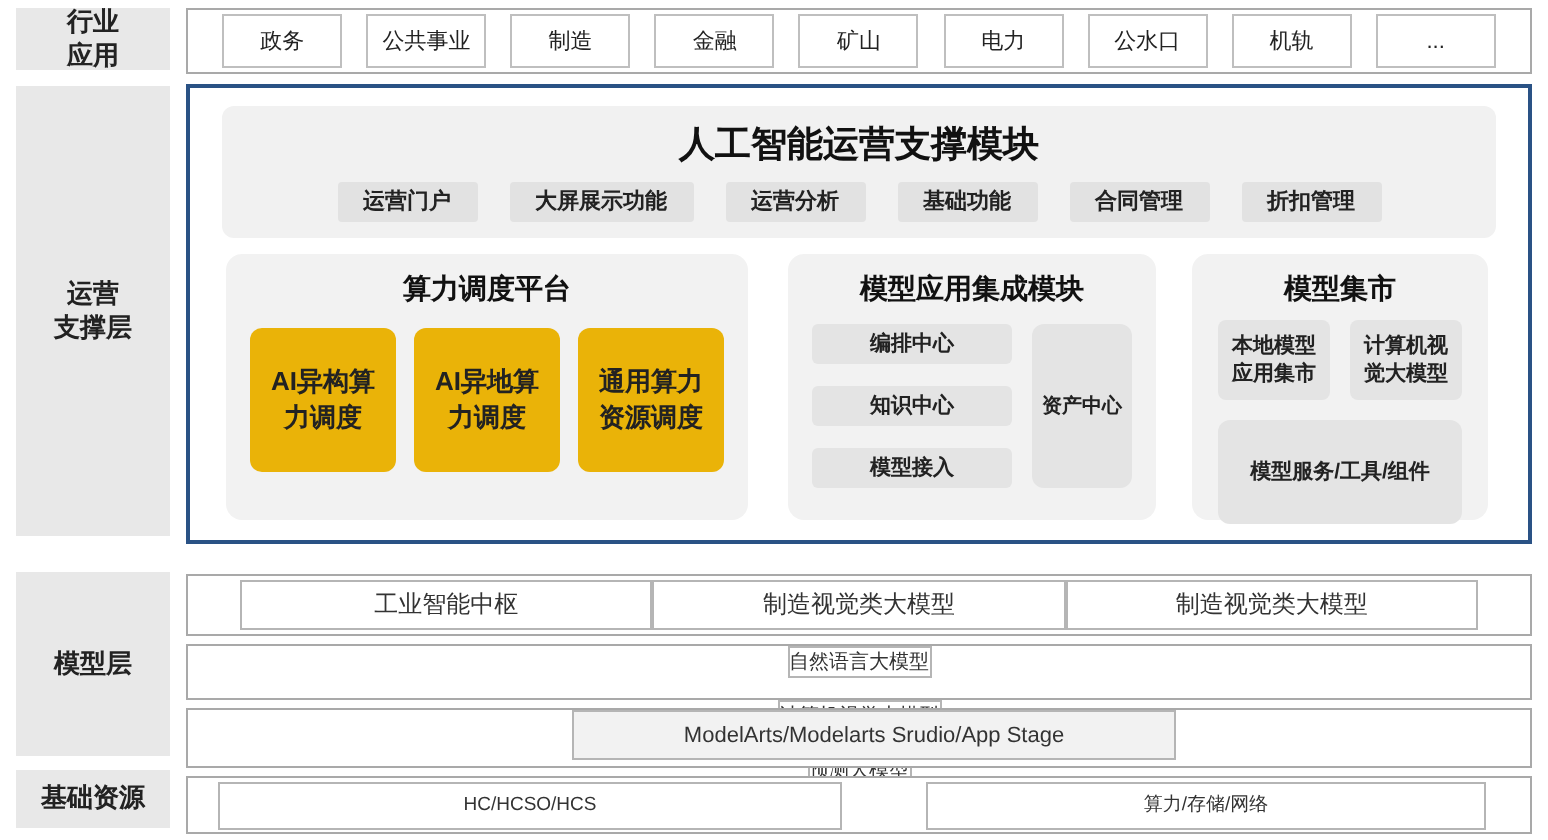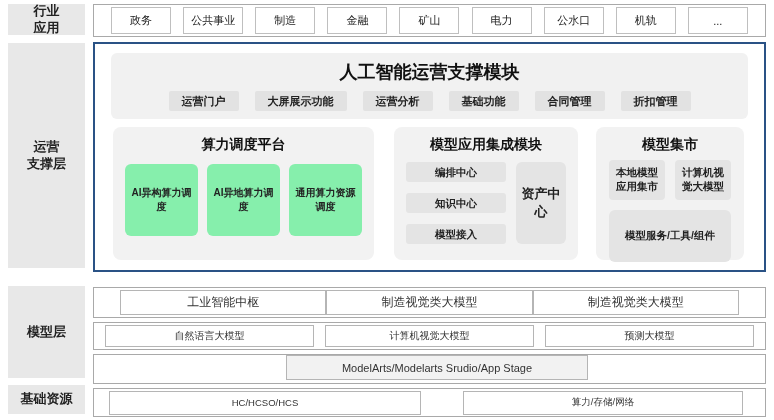--- a/index.html
+++ b/index.html
@@ -50,56 +50,56 @@
     position:absolute; top:83px; height:133px; background:#f2f2f2;
     border-radius:8px; box-sizing:border-box;
   }
   #panel-compute     { left:18px;  width:261px; }
   #panel-integration { left:299px; width:184px; }
   #panel-market      { left:501px; width:148px; }
   .module-title { text-align:center; font-weight:bold; font-size:14px; color:#111; padding-top:9px; }
 
   .compute-boxes { display:flex; gap:9px; padding:10px 12px 0; }
   .compute-box {
-    flex:1; height:72px; background:#86efac; border-radius:6px;
-    display:flex; align-items:center; justify-content:center; text-align:center;
-    font-size:10px; font-weight:bold; color:#222; padding:12px 6px; box-sizing:border-box;
+    flex:1; height:72px; background:#eab308; border-radius:6px;
+    display:flex; align-items:center; justify-content:center; text-align:center;
+    font-size:13px; font-weight:bold; color:#222; padding:12px 6px; box-sizing:border-box;
   }
 
   .integration-body { display:flex; padding:8px 12px 0; gap:10px; }
   .int-left { flex:1; display:flex; flex-direction:column; gap:11px; }
   .int-box {
     height:20px; background:#e4e4e4; border-radius:3px; text-align:center;
     line-height:20px; font-size:10.5px; font-weight:bold; color:#222;
   }
   .int-side {
     width:50px; height:82px; background:#e4e4e4; border-radius:6px;
     display:flex; align-items:center; justify-content:center; text-align:center;
-    font-size:13px; font-weight:bold; color:#222; padding:0 4px; box-sizing:border-box;
+    font-size:10px; font-weight:bold; color:#222; padding:0 4px; box-sizing:border-box;
   }
 
   .market-top { display:flex; gap:10px; padding:6px 13px 0; }
   .market-box-sm {
     flex:1; height:40px; background:#e4e4e4; border-radius:4px;
     display:flex; align-items:center; justify-content:center; text-align:center;
     font-size:10.5px; font-weight:bold; color:#222; padding:0 3px; box-sizing:border-box;
   }
   .market-bottom {
     margin:10px 13px 0; height:52px; background:#e4e4e4; border-radius:6px;
     display:flex; align-items:center; justify-content:center; text-align:center;
     font-size:10.5px; font-weight:bold; color:#222;
   }
 
   
   .outline-row {
     position:absolute; left:93px; width:673px; border:1px solid #a9a9a9;
     box-sizing:border-box; background:#fff; display:flex; align-items:center;
   }
   #model-row1 { top:287px; height:31px; padding:0 26px; }
-  #model-row2 { top:322px; height:28px; padding:0 11px; gap:11px; }
+  #model-row2 { top:322px; height:28px; padding:0 11px; gap:11px;flex-direction:column; }
   #model-row3 { top:354px; height:30px; justify-content:space-between;flex-direction:column; }
   #resource-row { top:388px; height:29px; justify-content:space-between; }
 
   .mr1-box {
     flex:1; height:23px; border:1px solid #b5b5b5; background:#fff;
     display:flex; align-items:center; justify-content:center; font-size:12px; color:#333;
   }
   .mr2-box {
     flex:1; height:20px; border:1px solid #b5b5b5; background:#fff;
     display:flex; align-items:center; justify-content:center; font-size:10px; color:#333;

